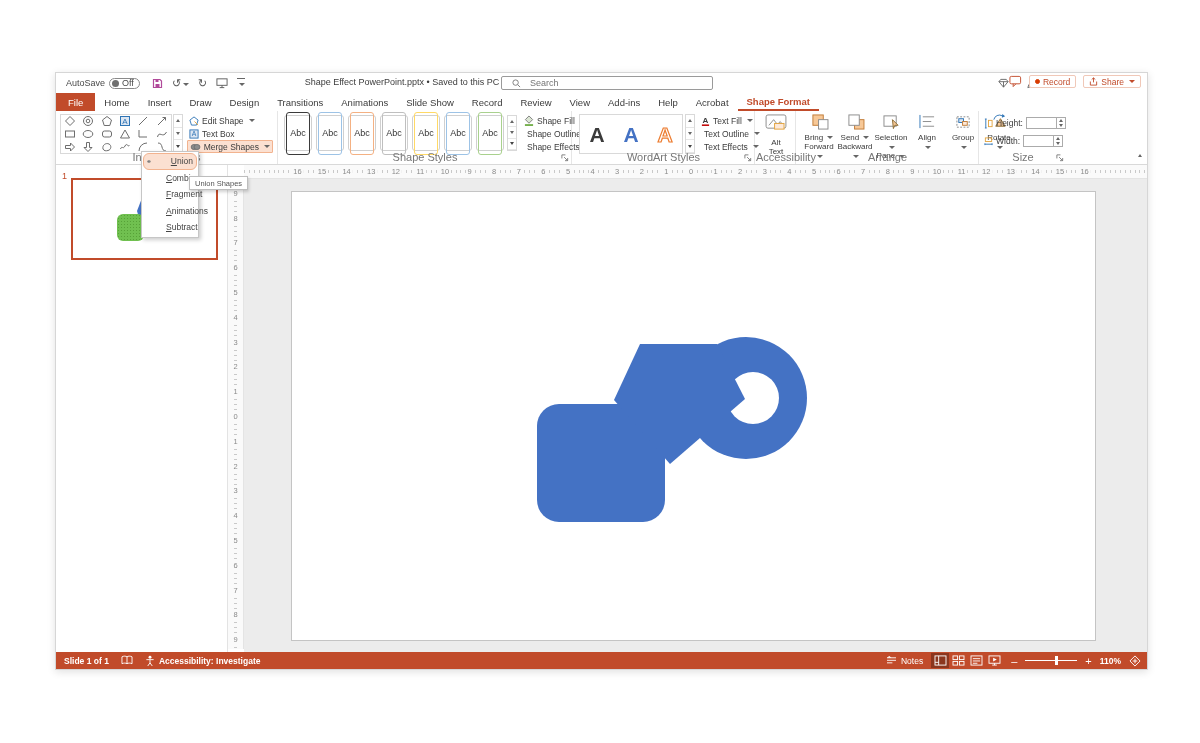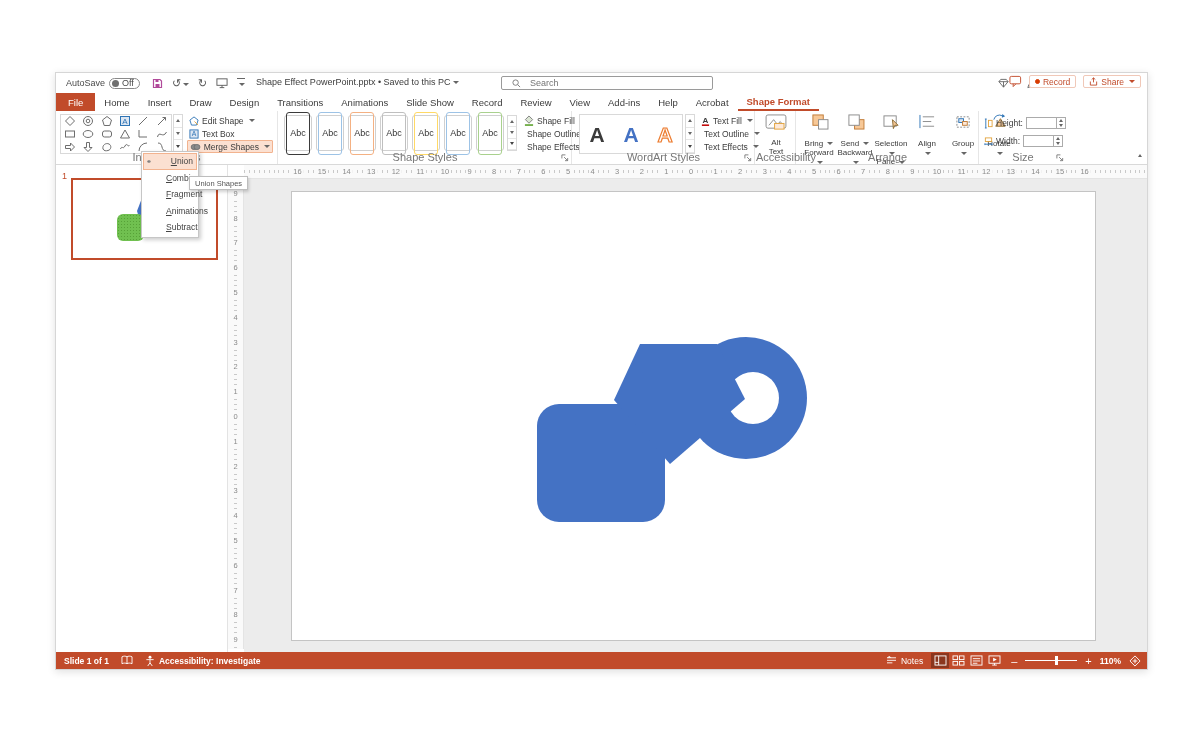--- a/index.html
+++ b/index.html
@@ -13,21 +13,21 @@
 
   
   .titlebar{position:absolute;left:0;top:0;right:0;height:20px;display:flex;align-items:center;
             font-size:9px;color:#4a4a4a;background:#fff;}
   .autosave{display:flex;align-items:center;gap:4px;margin-left:10px;}
   .pill{display:flex;align-items:center;gap:3px;border:1px solid #8a8a8a;border-radius:7px;height:11px;padding:0 5px 0 2px;}
   .pill .knob{width:7px;height:7px;border-radius:50%;background:#6f6f6f;}
   .qa{display:flex;align-items:center;gap:9px;margin-left:12px;}
   .qa .uicon{font-size:11px;color:#5a5a5a;line-height:1;}
   .caret{display:inline-block;width:0;height:0;border-left:3px solid transparent;border-right:3px solid transparent;border-top:3.5px solid #666;margin-left:2px;vertical-align:middle;}
-  .doc-title{position:absolute;left:200px;width:300px;text-align:left;top:4px;color:#3c3c3c;white-space:nowrap;}
+  .doc-title{position:absolute;left:200px;width:300px;text-align:center;top:4px;color:#3c3c3c;white-space:nowrap;}
   .searchbox{position:absolute;left:445px;top:3px;width:212px;height:14px;border:1px solid #9a9a9a;border-radius:2px;
              display:flex;align-items:center;gap:6px;padding-left:26px;color:#6f6f6f;background:#fff;}
   .searchbox input{border:none;outline:none;font-size:9px;width:150px;color:#555;font-family:inherit;}
   .win-icons{position:absolute;right:8px;top:0;height:20px;display:flex;align-items:center;gap:17px;color:#5a5a5a;}
   .win-icons .wchar{font-size:11px;line-height:1;}
 
   
   .tabrow{position:absolute;left:0;top:20px;right:0;height:18px;display:flex;align-items:stretch;font-size:9.5px;background:#fff;}
   .tab{display:flex;align-items:center;padding:0 9px;color:#3b3b3b;white-space:nowrap;}
   .tab.file{background:var(--accent);color:#fff;padding:0 12px;}
@@ -63,21 +63,21 @@
   .wordart-as{position:absolute;left:6px;top:3px;width:104px;height:40px;border:1px solid #d9d9d9;display:flex;align-items:center;justify-content:space-around;background:#fff;}
   .wa{font-size:21px;font-weight:700;line-height:1;}
   .wa.black{color:#3b3b3b;}
   .wa.blue{color:#4472c4;}
   .wa.orange{color:#ed7d31;}
   @supports (-webkit-text-stroke: 1px red){ .wa.orange{-webkit-text-stroke:1.2px #ed7d31;color:#fff;} }
   .bigbtn{position:absolute;top:3px;width:34px;text-align:center;font-size:8px;color:#3b3b3b;}
   .bigbtn .cap{margin-top:5px;line-height:1.15;}
   .arrange-row{position:absolute;left:4px;top:3px;display:flex;}
   .abtn{width:36px;text-align:center;font-size:8px;color:#3b3b3b;}
-  .abtn .cap{line-height:1.15;margin-top:7px;}
+  .abtn .cap{line-height:1.15;margin-top:1px;}
   .sizerow{position:absolute;left:4px;font-size:8.5px;color:#3b3b3b;display:flex;align-items:center;gap:3px;}
   .spin{width:40px;height:12px;border:1px solid #ababab;background:#fff;position:relative;}
   .spin .arrows{position:absolute;right:0;top:0;bottom:0;width:9px;border-left:1px solid #ababab;display:flex;flex-direction:column;}
   .ribbon-collapse{position:absolute;right:5px;bottom:3px;}
 
   
   .workspace{position:absolute;left:0;top:92px;right:0;bottom:17px;background:#fff;overflow:hidden;}
   .thumb-panel{position:absolute;left:0;top:0;width:172px;bottom:0;background:#fff;border-right:1px solid #e3e3e3;}
   .slide-num{position:absolute;left:6px;top:6px;font-size:9px;color:var(--accent);}
   .thumb{position:absolute;left:15px;top:13px;width:147px;height:82px;background:#fff;border:2px solid var(--accent);}
@@ -92,21 +92,21 @@
   .hruler{position:absolute;left:0;top:0;right:0;height:14px;background:#fafafa;border-bottom:1px solid #e4e4e4;
           background-image:repeating-linear-gradient(to right,#c9c9c9 0 1px,transparent 1px 4.92px);
           background-size:100% 3px;background-position:center;background-repeat:no-repeat;}
   .hruler span{position:absolute;top:2px;transform:translateX(-50%);font-size:7.5px;color:#8a8a8a;background:#fafafa;padding:0 2px;}
   .slide{position:absolute;left:47px;top:26px;width:805px;height:450px;background:#fff;border:1px solid #c4c4c4;}
   .shape-svg{position:absolute;left:245px;top:143px;}
 
   
   .merge-menu{position:absolute;left:85px;top:78px;width:58px;background:#fff;border:1px solid #c6c6c6;
               box-shadow:2px 2px 4px rgba(0,0,0,.2);z-index:40;padding:1px;}
-  .mitem{display:flex;align-items:center;gap:20px;height:16.5px;padding:0 3px;font-size:8.5px;color:#444;}
+  .mitem{display:flex;align-items:center;gap:20px;height:16.5px;padding:0 3px;font-size:8.5px;color:#444;border-radius:6px;}
   .mitem.hl{background:var(--peach);border:1px solid #f2b38f;}
   .mlabel{display:inline-block;}
   .mlabel::first-letter{text-decoration:underline;}
   .tooltip{position:absolute;left:133px;top:103px;height:14px;background:#fff;border:1px solid #bdbdbd;
            box-shadow:1px 2px 3px rgba(0,0,0,.18);z-index:45;font-size:7.5px;color:#555;
            display:flex;align-items:center;padding:0 5px;white-space:nowrap;}
 
   
   .statusbar{position:absolute;left:0;bottom:0;right:0;height:17px;background:var(--accent);color:#fff;
              display:flex;align-items:center;font-size:8.5px;}

